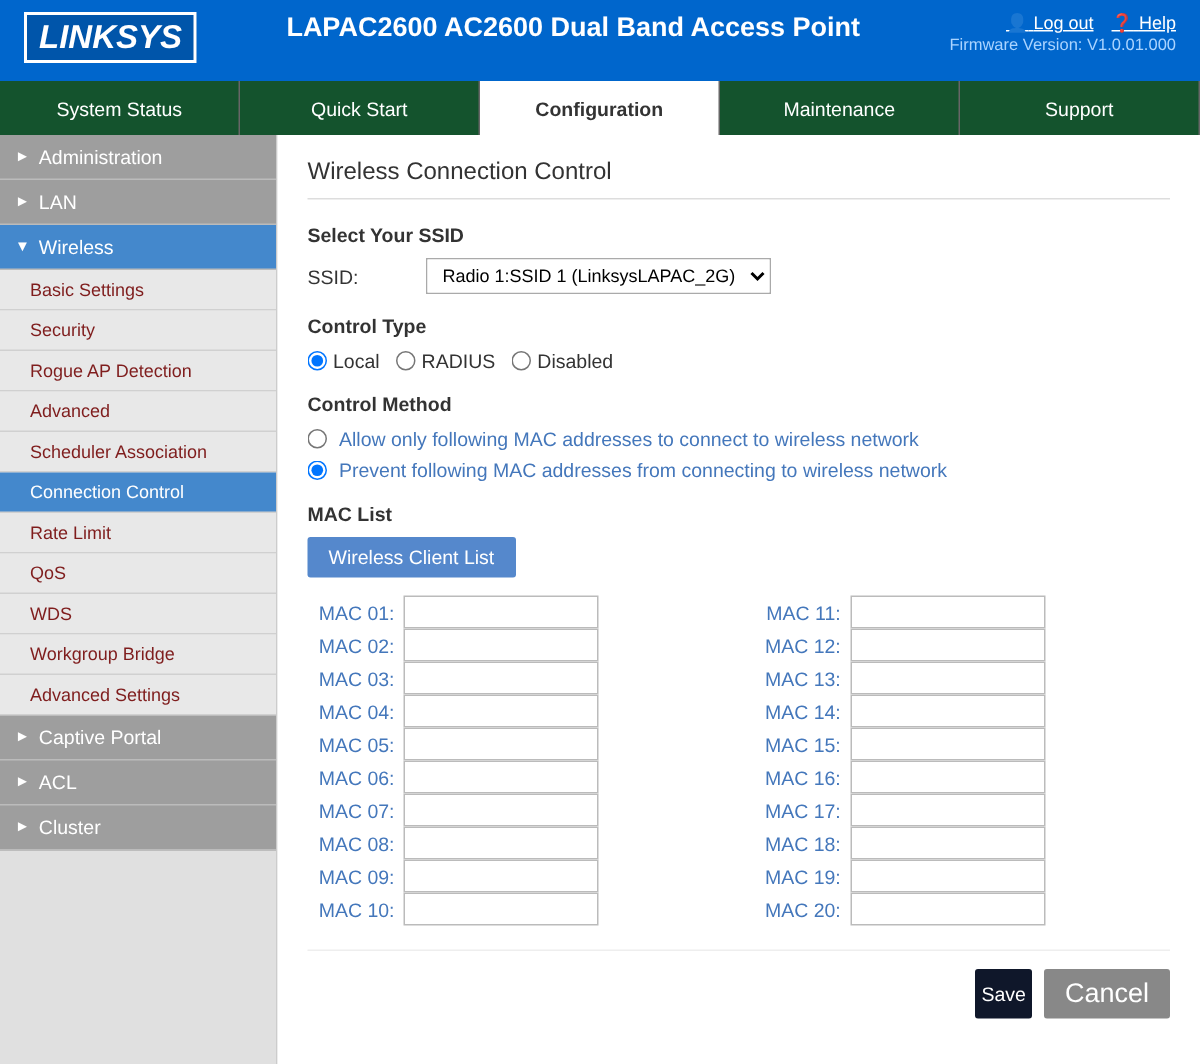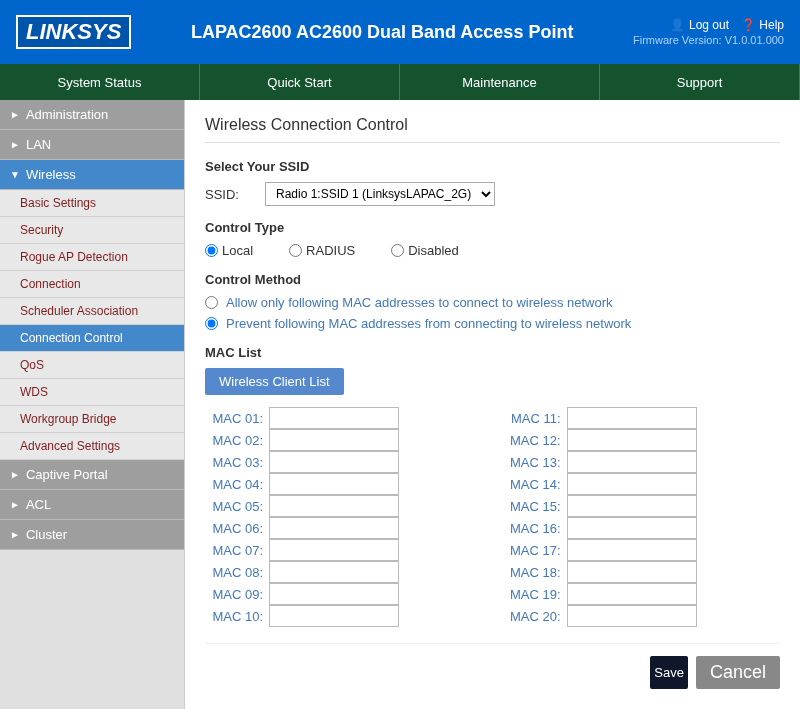--- a/index.html
+++ b/index.html
@@ -1,23 +1,23 @@
 <!DOCTYPE html>
 <html><head>
   <meta charset="utf-8">
   <style>
     * { box-sizing: border-box; margin: 0; padding: 0; }
     body { font-family: Arial, sans-serif; font-size: 13px; background: #d0d0d0; width: 800px; min-height: 709px; }
 
     
-    #header { background: #0066cc; display: flex; align-items: center; justify-content: space-between; padding: 8px 16px; height: 64px; }
+    #header { background: #0066cc; display: flex; align-items: flex-start; justify-content: space-between; padding: 8px 16px; height: 54px; }
     #logo { color: white; font-size: 22px; font-weight: bold; font-style: italic; background: #0055aa; border: 2px solid white; padding: 2px 8px; }
     #product-title { color: white; font-size: 18px; font-weight: bold; flex: 1; text-align: center; }
     #header-right { display: flex; flex-direction: column; align-items: flex-end; gap: 2px; }
-    #header-links { display: flex; gap: 12px; color: white; font-size: 12px; }
+    #header-links { display: flex; gap: 12px; color: white; font-size: 12px; text-decoration: underline; }
     #header-links a { color: white; text-decoration: none; }
     #firmware { color: #aad4ff; font-size: 11px; }
 
     
     #nav-tabs { display: flex; background: #14532d; height: 36px; }
     .nav-tab { flex: 1; display: flex; align-items: center; justify-content: center; color: white; font-size: 13px; cursor: pointer; border-right: 1px solid #666; }
     .nav-tab.active { background: white; color: #333; font-weight: bold; }
 
     
     #main { display: flex; min-height: 620px; background: #f0f0f0; }
@@ -34,25 +34,25 @@
     #content { flex: 1; padding: 16px 20px; background: white; }
     #page-title { font-size: 16px; color: #333; margin-bottom: 16px; font-weight: normal; border-bottom: 1px solid #ddd; padding-bottom: 8px; }
 
     
     .form-section { margin-bottom: 14px; }
     .section-label { font-size: 13px; font-weight: bold; color: #333; margin-bottom: 8px; }
     
     
     .ssid-row { display: flex; align-items: center; gap: 10px; margin-bottom: 4px; }
     .ssid-label { font-size: 13px; color: #333; width: 50px; }
-    .ssid-select-wrapper { display: flex; align-items: center; border: 1px solid #aaa; background: white; }
+    .ssid-select-wrapper { display: flex; align-items: center; border: 1px solid #aaa; background: white; margin-left: 19px; }
     .ssid-select { border: none; outline: none; padding: 3px 6px; font-size: 12px; background: white; min-width: 200px; }
 
     
-    .radio-row { display: flex; align-items: flex-start; gap: 36px; margin: 6px 0; }
+    .radio-row { display: flex; align-items: flex-start; gap: 11px; margin: 6px 0; }
     .radio-option { display: flex; align-items: center; gap: 4px; font-size: 13px; color: #333; }
     .radio-option input[type=radio] { margin: 0; }
 
     
     .checkbox-row { display: flex; align-items: center; gap: 8px; margin: 6px 0; }
     .checkbox-row input[type=radio] { margin: 0; }
     .checkbox-row label { font-size: 13px; color: #4477bb; }
 
     
     .wireless-client-btn { background: #5588cc; color: #ffffff; border: none; padding: 6px 14px; font-size: 13px; cursor: pointer; margin-bottom: 12px; border-radius: 2px; }
@@ -83,20 +83,21 @@
         <span>Help</span>
       </a>
     </div>
     <div id="firmware">Firmware Version: V1.0.01.000</div>
   </div>
 </div>
 
 <div id="nav-tabs">
   <div class="nav-tab">System Status</div>
   <div class="nav-tab">Quick Start</div>
+  <div class="nav-tab active">Configuration</div>
   <div class="nav-tab">Maintenance</div>
   <div class="nav-tab">Support</div>
 </div>
 
 <div id="main">
 
   <div id="sidebar">
     <div class="sidebar-group-header">
       <span class="arrow">►</span>
       <span>Administration</span>
@@ -105,23 +106,24 @@
       <span class="arrow">►</span>
       <span>LAN</span>
     </div>
     <div class="sidebar-group-header blue">
       <span class="arrow">▼</span>
       <span>Wireless</span>
     </div>
     <div class="sidebar-item">Basic Settings</div>
     <div class="sidebar-item">Security</div>
     <div class="sidebar-item">Rogue AP Detection</div>
-    <div class="sidebar-item">Connection</div>
+    <div class="sidebar-item">Advanced</div>
     <div class="sidebar-item">Scheduler Association</div>
     <div class="sidebar-item active">Connection Control</div>
+    <div class="sidebar-item">Rate Limit</div>
     <div class="sidebar-item">QoS</div>
     <div class="sidebar-item">WDS</div>
     <div class="sidebar-item">Workgroup Bridge</div>
     <div class="sidebar-item">Advanced Settings</div>
     <div class="sidebar-group-header">
       <span class="arrow">►</span>
       <span>Captive Portal</span>
     </div>
     <div class="sidebar-group-header">
       <span class="arrow">►</span>

